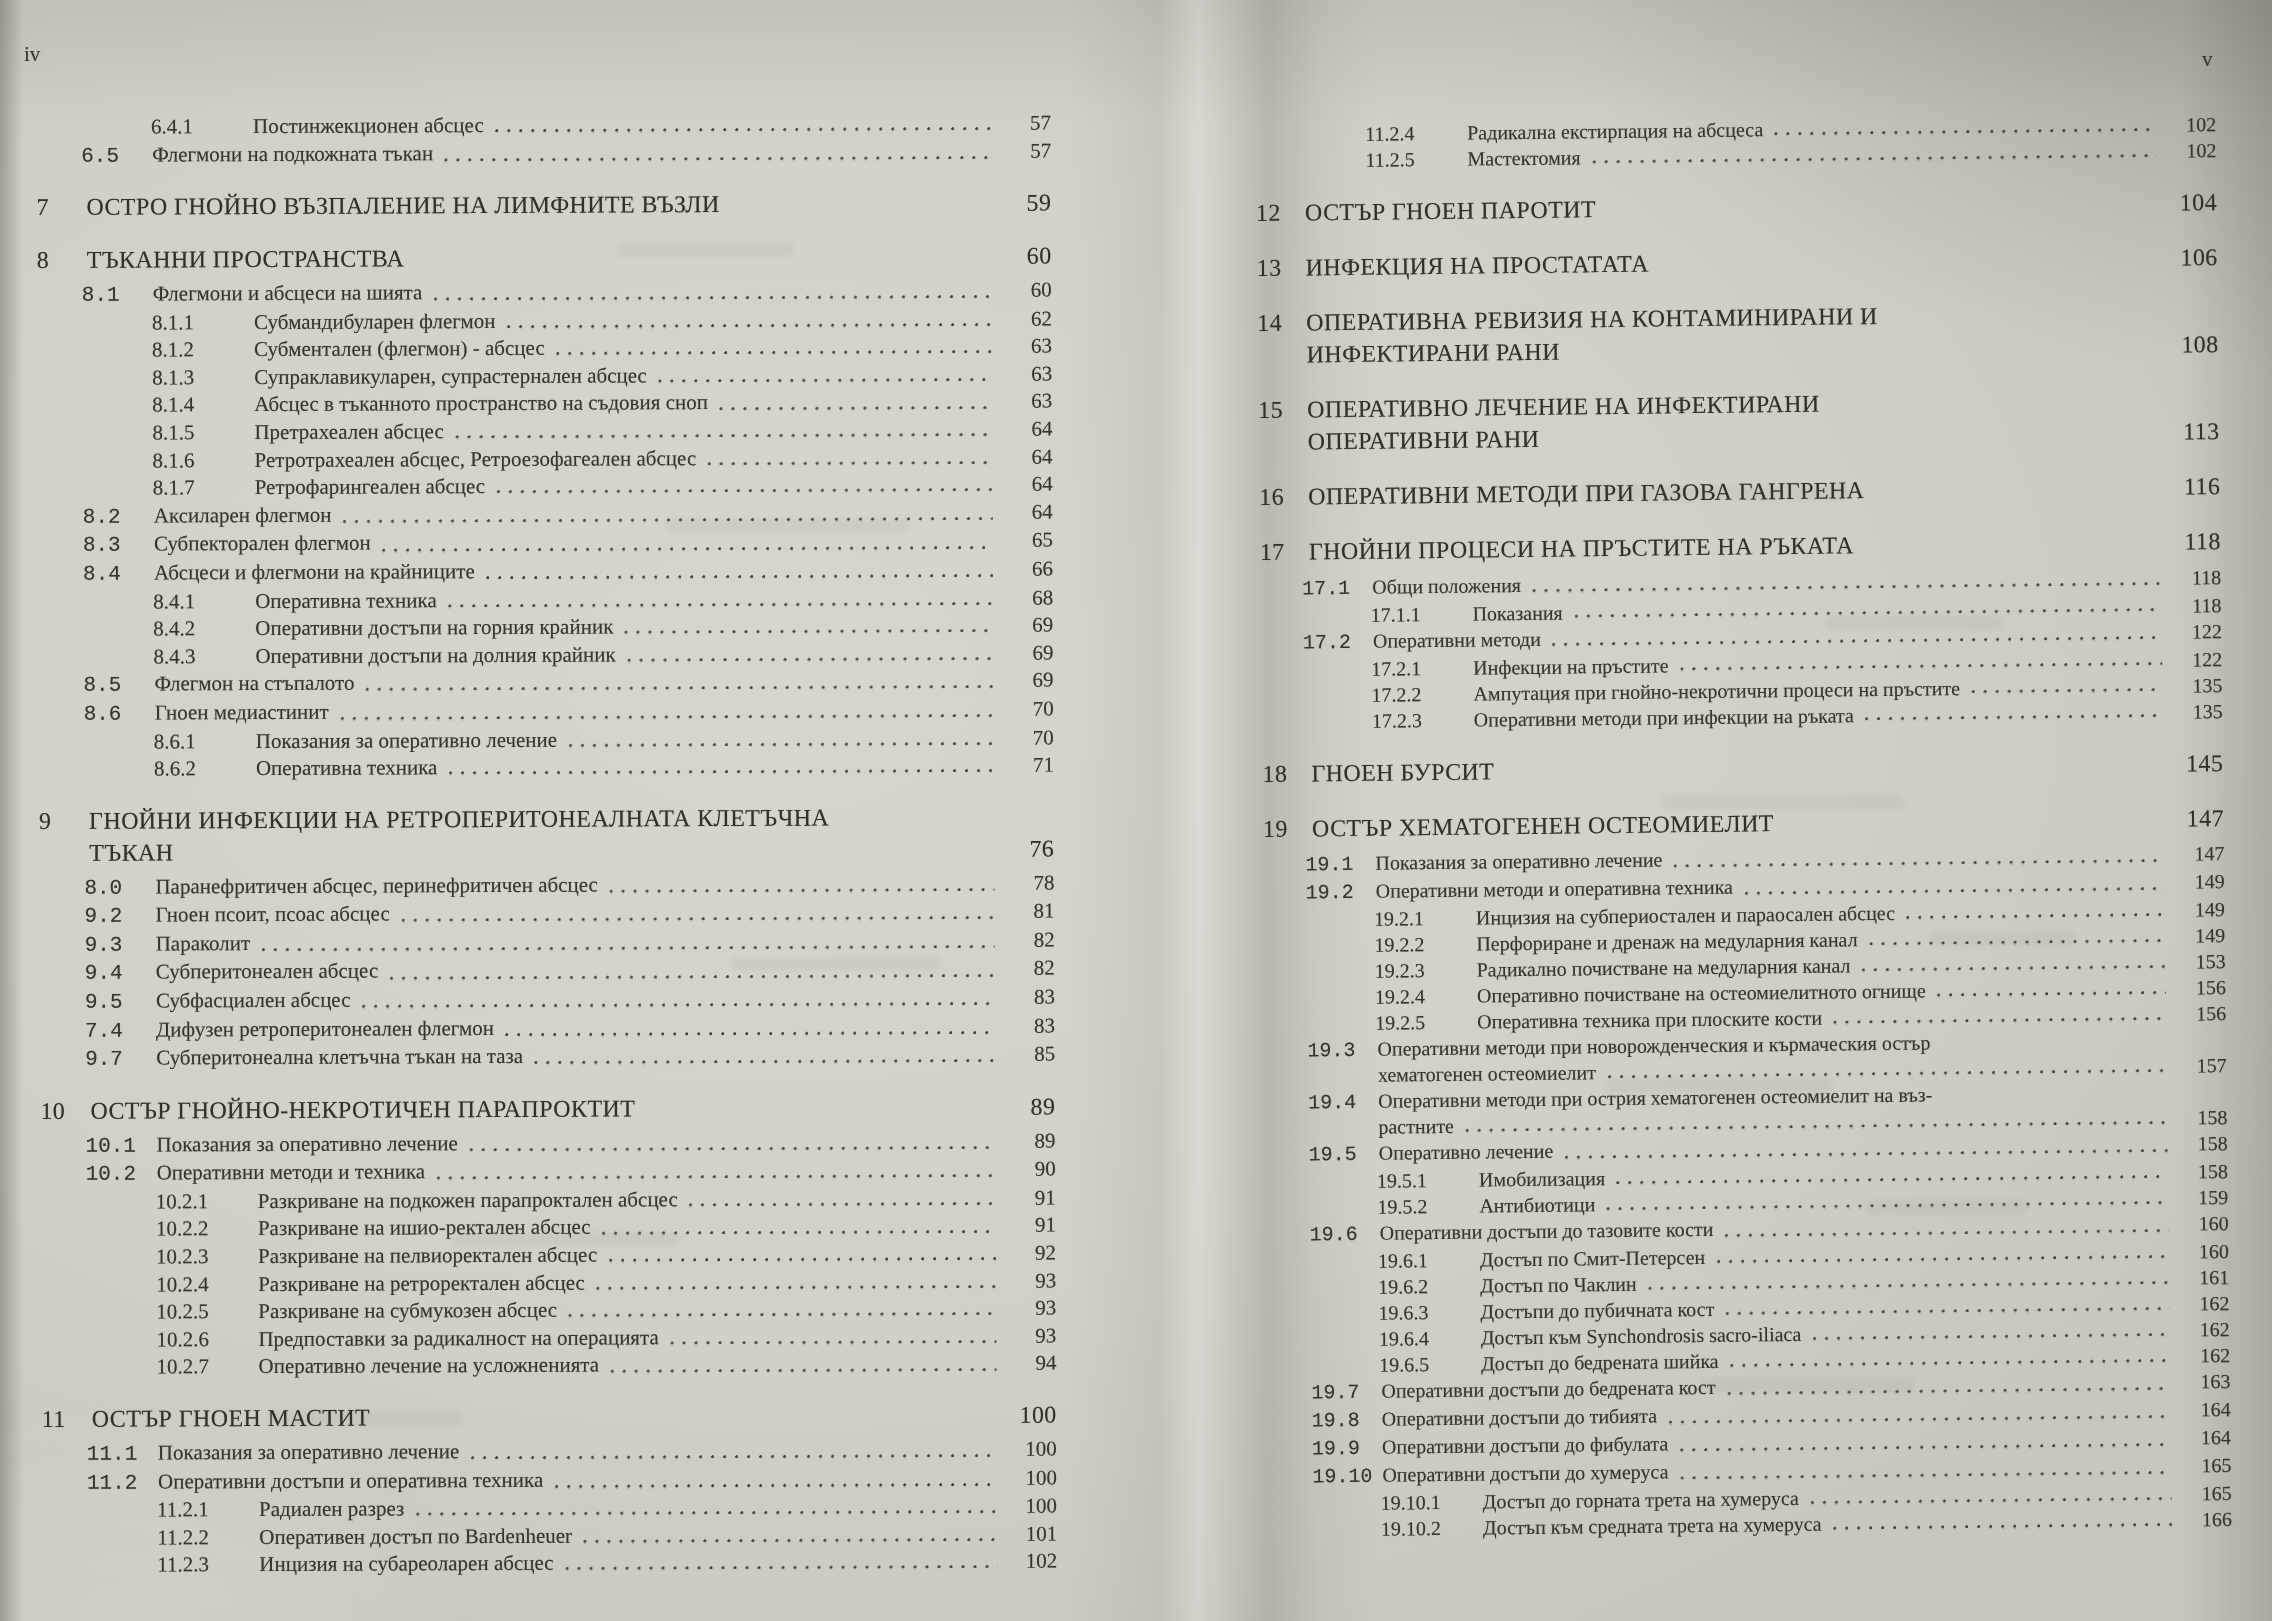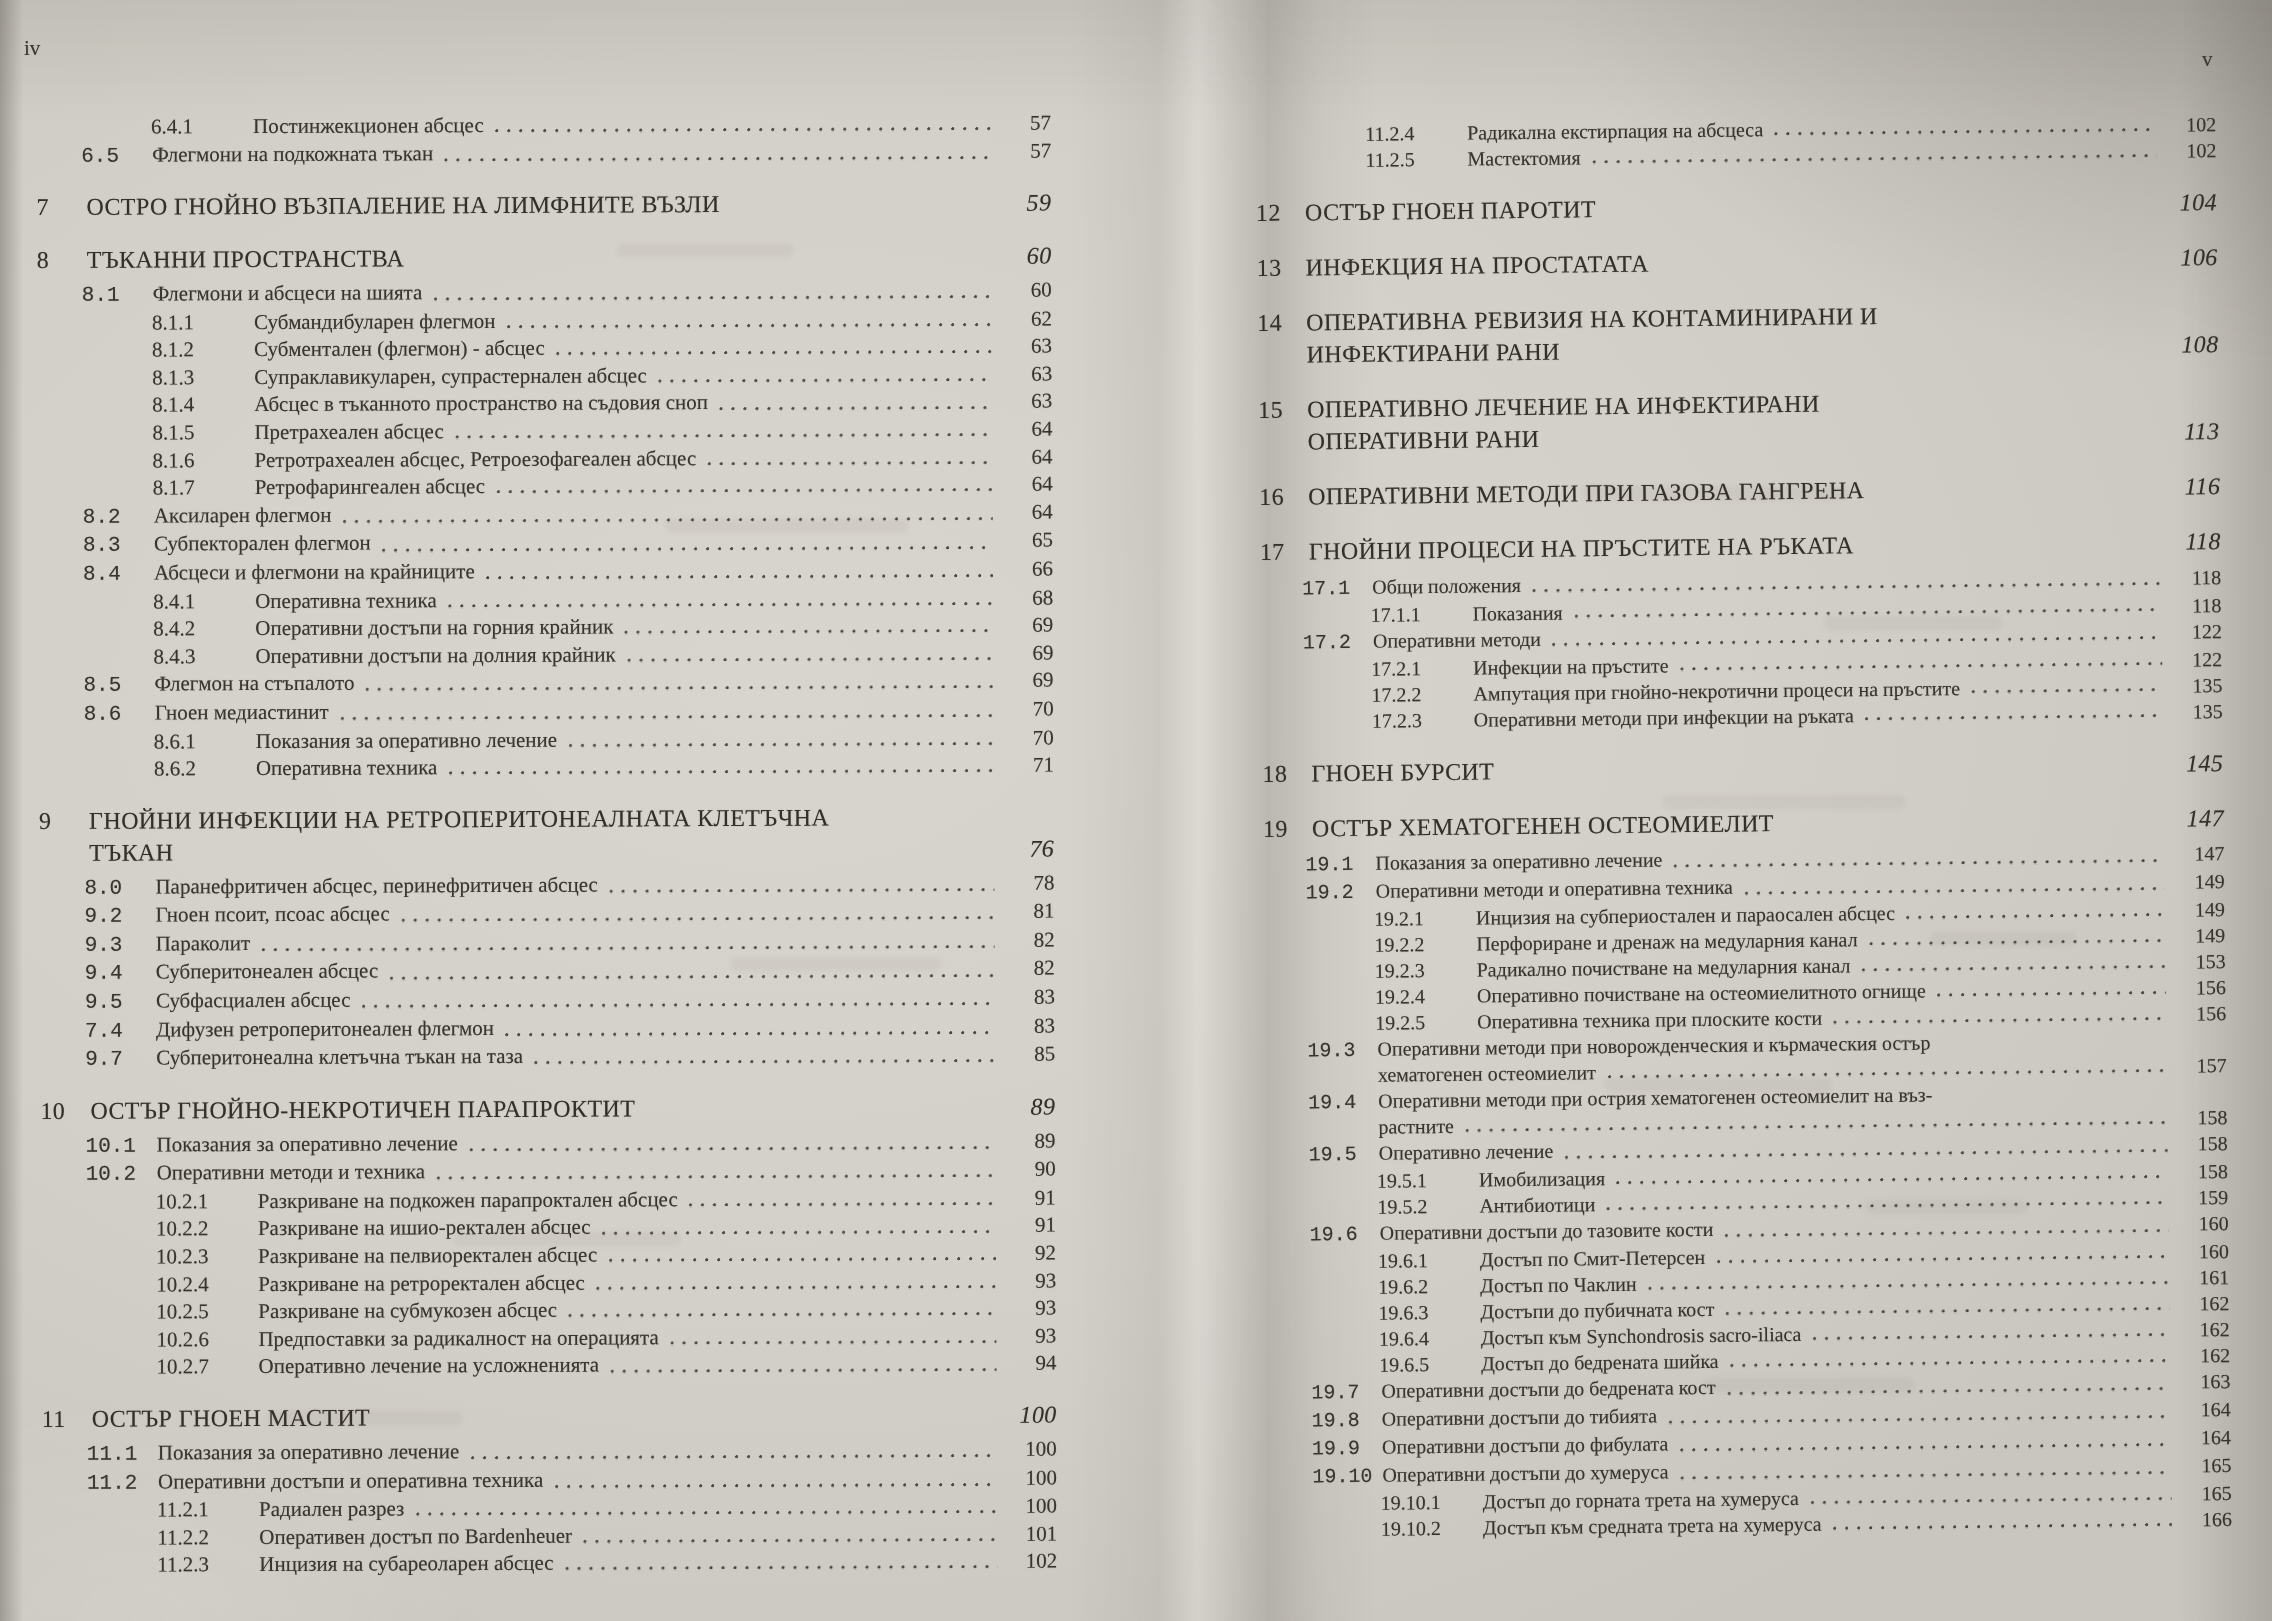--- a/index.html
+++ b/index.html
@@ -14,21 +14,21 @@
       linear-gradient(90deg, rgba(0,0,0,0) 1070px, rgba(110,105,97,.10) 1159px, rgba(255,255,255,.15) 1198px, rgba(84,80,73,.20) 1269px, rgba(84,80,73,.06) 1322px, rgba(0,0,0,0) 1378px),
       linear-gradient(180deg, rgba(96,92,85,.12) 0, rgba(96,92,85,0) 122px),
       radial-gradient(486px 324px at 6% 100%, rgba(255,255,255,.12), rgba(255,255,255,0) 70%),
       radial-gradient(75% 70% at 34% 42%, #d8d5ce 0%, #d3d0c9 55%, #c9c6bf 100%);
     color:#38342e;
   }
   .folio{
     position:absolute;font-size:21px;color:#3c3832;
     text-shadow:0 0 0.8px rgba(45,41,36,.4);
   }
-  .folio-left{left:24px;top:36px;}
+  .folio-left{left:24px;top:42px;}
   .folio-right{left:2202px;top:47px;}
 
   .page{position:absolute;transform-origin:0 0;}
   .page-left{
     left:36px;top:114px;width:1015px;transform:rotate(-0.25deg);
     --fs:21px;--lh:27.6px;--chfs:24px;--chlh:32px;
     --n0:50px;--n1:71px;--n2:102px;--i1:45px;--i2:115px;
   }
   .page-right{
     left:1255px;top:122px;width:961px;transform:rotate(-0.65deg);
@@ -55,21 +55,21 @@
   .lvl2 .num{width:var(--n2);}
   .title{flex:none;}
   .leader{
     flex:1 1 auto;align-self:flex-end;height:4px;margin:0 8px 6.5px 11.4px;
     background-image:radial-gradient(circle at 1.8px 1.8px, rgba(45,41,36,.82) 1.3px, rgba(45,41,36,0) 1.8px);
     background-size:12px 4px;background-repeat:repeat-x;
     min-width:0;
   }
   .leader.blank{background:none;}
   .pg{flex:none;min-width:52px;text-align:right;}
-  .lvl0 .pg{min-width:57px;font-style:italic;}
+  .lvl0 .pg{min-width:57px;}
   .wrap{flex:1 1 auto;min-width:0;display:flex;flex-direction:column;}
   .tline{white-space:nowrap;}
   .l2{display:flex;align-items:baseline;}
   .l2 .t2{flex:none;}
 
   .ghost{
     position:absolute;border-radius:7.3px;
     background:rgba(84,80,72,.055);filter:blur(2px);
     pointer-events:none;
   }

